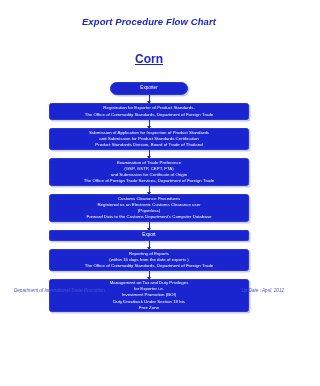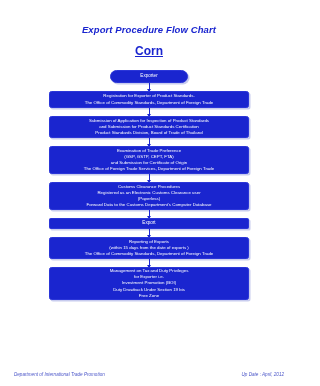--- a/index.html
+++ b/index.html
@@ -10,44 +10,44 @@
     width: 298px;
     height: 386px;
     background: #ffffff;
     font-family: "Liberation Sans", sans-serif;
     overflow: hidden;
     position: relative;
   }
   .page {
     position: relative;
     width: 298px;
-    height: 386px;
+    height: 302px;
     box-sizing: border-box;
-    padding: 8px;
+    padding: 0;
   }
 
   
   .title-main {
     text-align: center;
     color: #1a25cf;
     font-style: italic;
     font-weight: bold;
     font-size: 9.5px;
     letter-spacing: 0.1px;
     margin: 0;
     padding-top: 16px;
     line-height: 12px;
   }
   .title-sub {
     text-align: center;
     color: #1a25cf;
     font-weight: bold;
     font-size: 12px;
     text-decoration: underline;
-    margin: 0;
+    margin: 16px;
     padding-top: 8px;
     line-height: 14px;
   }
 
   
   .flow {
     margin-top: 12px;
     display: flex;
     flex-direction: column;
     align-items: center;

